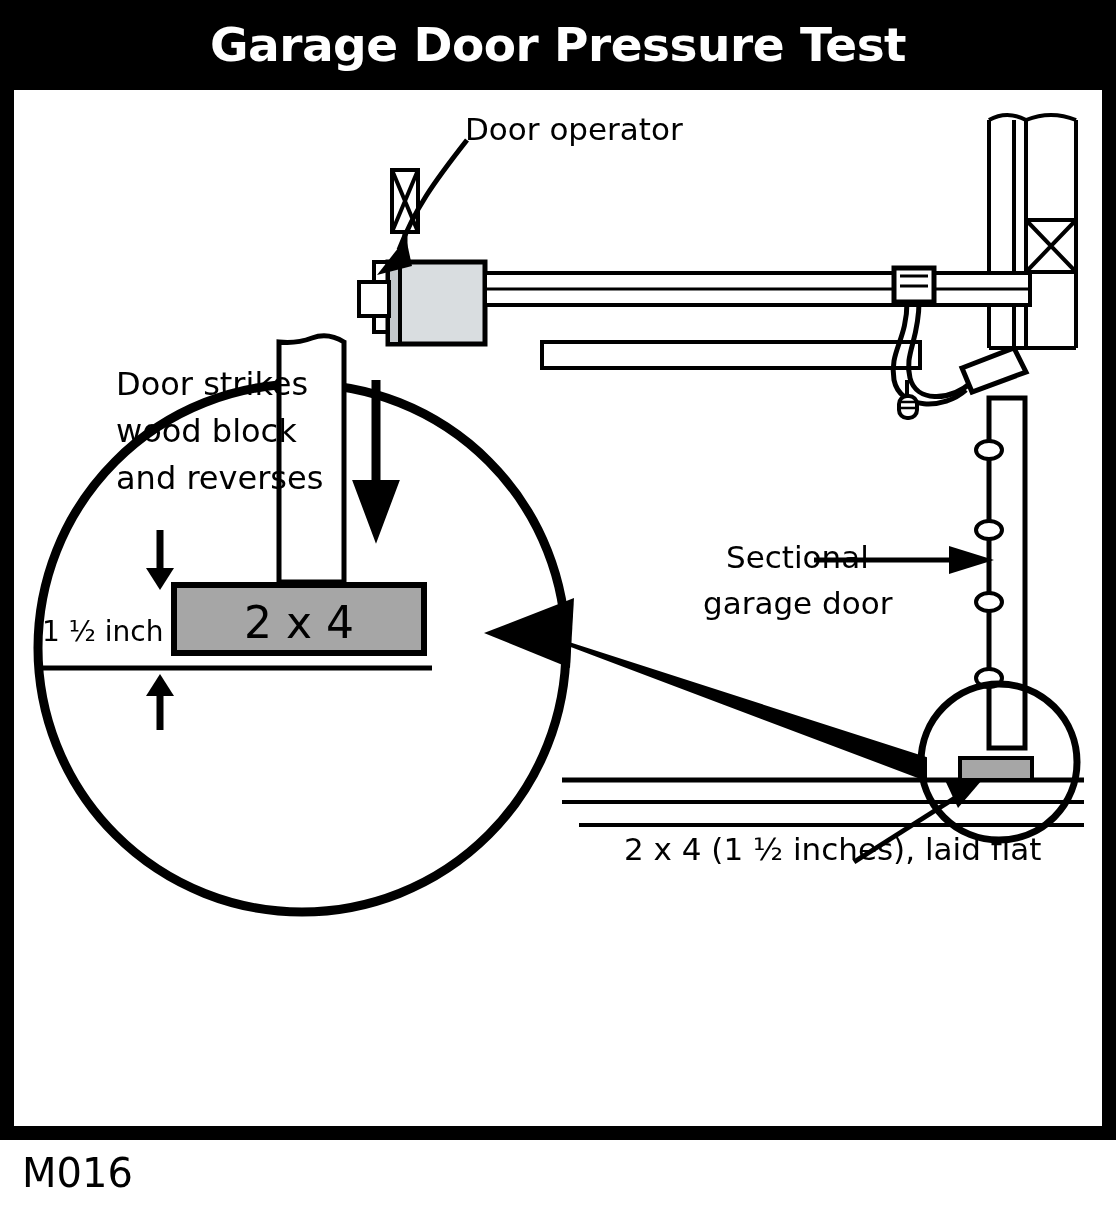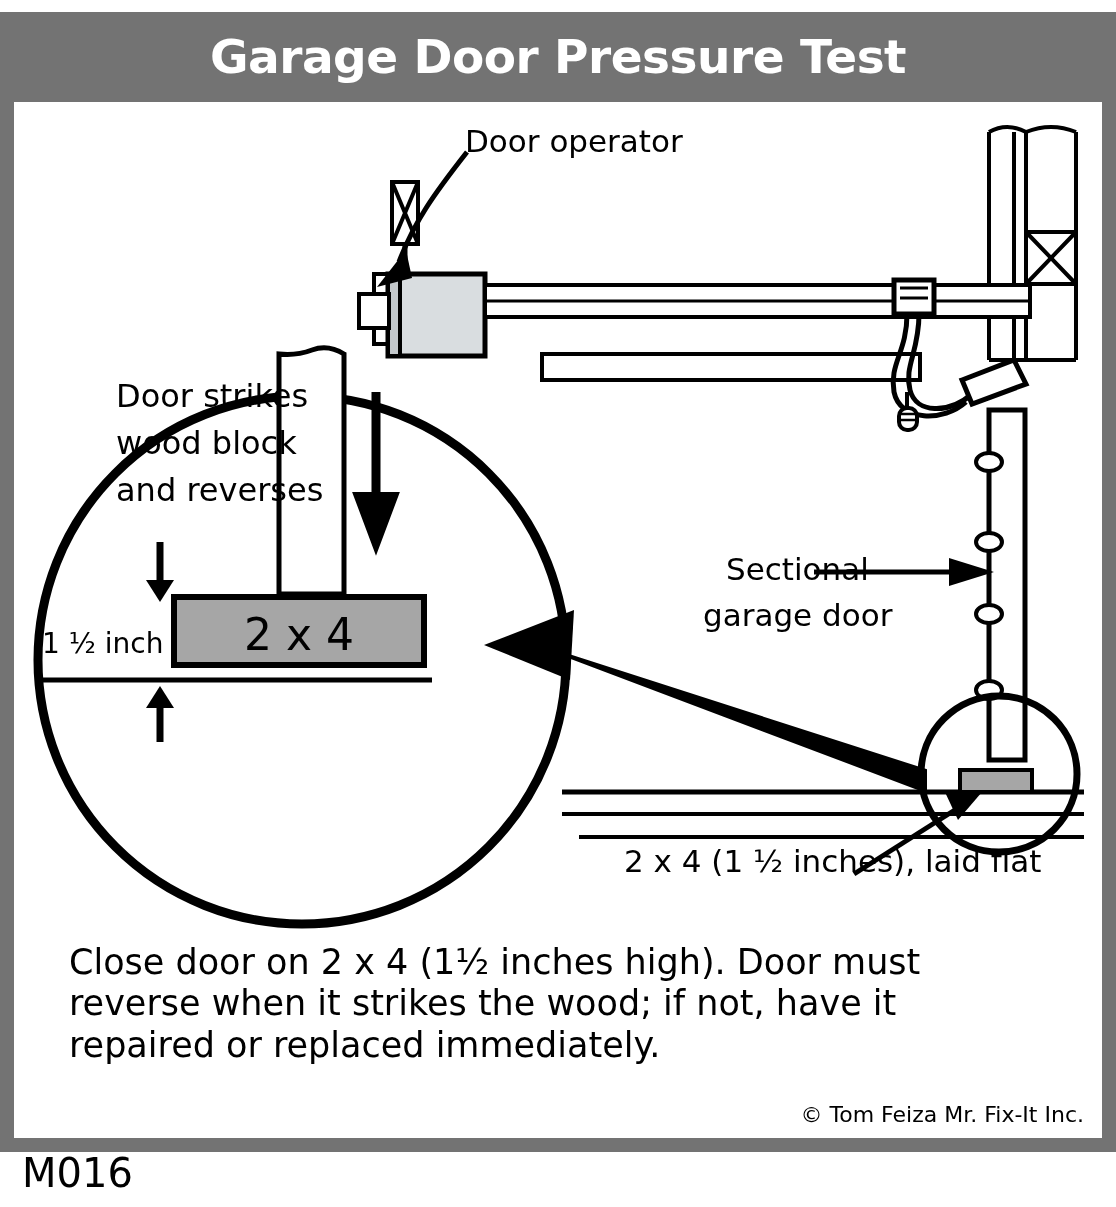--- a/index.html
+++ b/index.html
@@ -12,24 +12,23 @@
     height: 1207px;
     font-family: "DejaVu Sans", sans-serif;
     position: relative;
     overflow: hidden;
   }
   #card {
     position: absolute;
     left: 0; top: 0;
     width: 1116px;
     height: 1140px;
-    background: #737373;
+    background: #000000;
     box-sizing: border-box;
     padding: 0;
-    margin-top: 12px;
   }
   #title-bar {
     position: absolute;
     left: 0; top: 0;
     width: 1116px;
     height: 88px;
     display: flex;
     align-items: center;
     justify-content: center;
   }
@@ -226,23 +225,17 @@
 
       <text x="610" y="770" font-size="31" fill="#000">2 x 4 (1 ½ inches), laid flat</text>
 
       <text x="102" y="305" font-size="32" fill="#000">Door strikes</text>
       <text x="102" y="352" font-size="32" fill="#000">wood block</text>
       <text x="102" y="399" font-size="32" fill="#000">and reverses</text>
 
       <text x="28" y="551" font-size="28" fill="#000">1 ½ inch</text>
     </svg>
 
-    <div id="caption">
-      <div>Close door on 2 x 4 (1½ inches high).  Door must</div>
-      <div>reverse when it strikes the wood; if not, have it</div>
-      <div>repaired or replaced immediately.</div>
-    </div>
-
-    <div id="copyright">© Tom Feiza Mr. Fix-It Inc.</div>
+
   </div>
 </div>
 
 <div id="code">M016</div>
 
 </body></html>

